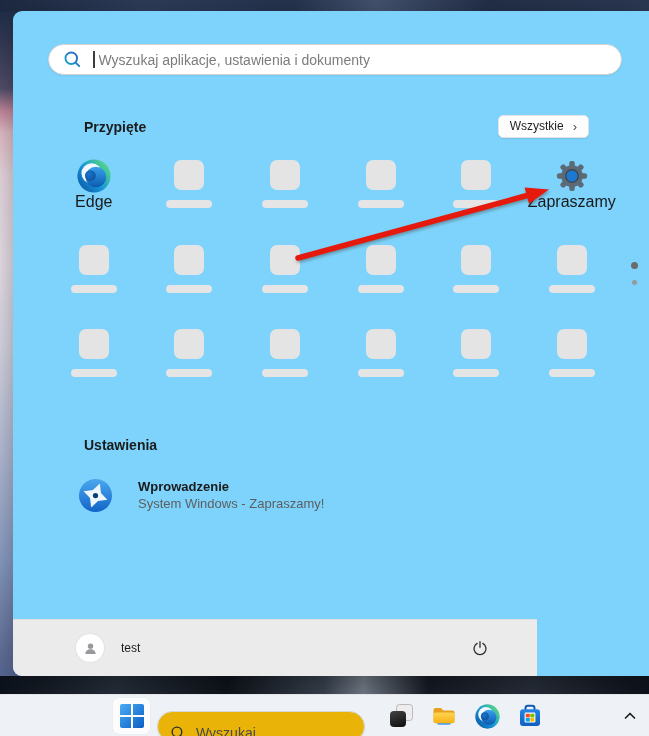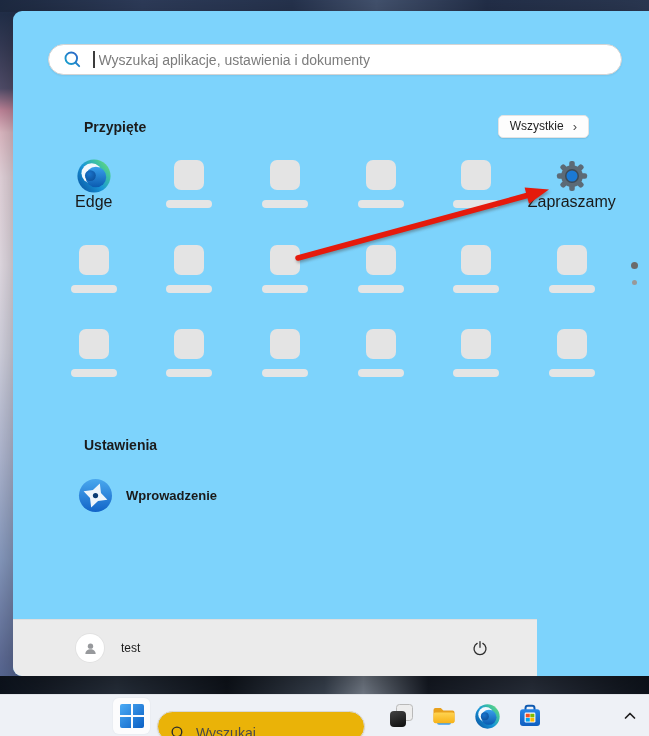--- a/index.html
+++ b/index.html
@@ -36,21 +36,21 @@
   .cell .app-icon{width:34px;height:34px;margin-top:2px;}
   .cell .app-lbl{margin-top:0;font-size:16px;color:#191919;}
   .ph-sq{width:30px;height:30px;border-radius:7px;background:#e4e4e4;margin-top:3px;}
   .ph-bar{width:46px;height:8px;border-radius:4px;background:#e5e5e5;margin-top:10px;}
   
   .dots{position:absolute;left:618px;top:251px;display:flex;flex-direction:column;align-items:center;gap:11px;}
   .dot-lg{width:7px;height:7px;border-radius:50%;background:#6b6b6b;}
   .dot-sm{width:5px;height:5px;border-radius:50%;background:#999;}
   
   .rec-title{position:absolute;left:65px;top:426px;}
-  .rec-item{position:absolute;left:62px;top:464px;display:flex;align-items:center;gap:13px;padding:3px;border-radius:6px;}
+  .rec-item{position:absolute;left:62px;top:464px;display:flex;gap:25px;padding:3px;border-radius:6px;}
   .rec-icon{width:35px;height:35px;}
   .rec-text .t1{font-size:13px;font-weight:600;color:#1a1a1a;line-height:17px;}
   .rec-text .t2{font-size:13px;color:#5e5e5e;line-height:17px;}
   
   .user-bar{position:absolute;left:0;bottom:0;width:524px;height:56px;background:#ebebeb;
     border-top:1px solid #dfdfdf;border-radius:0 0 0 9px;}
   .user-chip{position:absolute;left:63px;top:14px;display:flex;align-items:center;gap:17px;}
   .avatar{width:28px;height:28px;border-radius:50%;background:#fff;display:flex;align-items:center;justify-content:center;box-shadow:0 0 0 1px rgba(0,0,0,.04);}
   .avatar svg{width:19px;height:19px;}
   .user-name{font-size:12px;color:#1b1b1b;}
@@ -294,20 +294,21 @@
     </div>
 
     <div class="rec-title section-title">Ustawienia</div>
 
     <div class="rec-item">
       <svg class="rec-icon">
           <use href="#getstarted-logo"></use>
         </svg>
       <div class="rec-text">
         <div class="t1">Wprowadzenie</div>
+        <div class="t2">System Windows - Zapraszamy!</div>
       </div>
     </div>
 
     <div class="user-bar">
       <div class="user-chip">
         <div class="avatar">
           <svg>
               <use href="#person-glyph"></use>
             </svg>
         </div>

